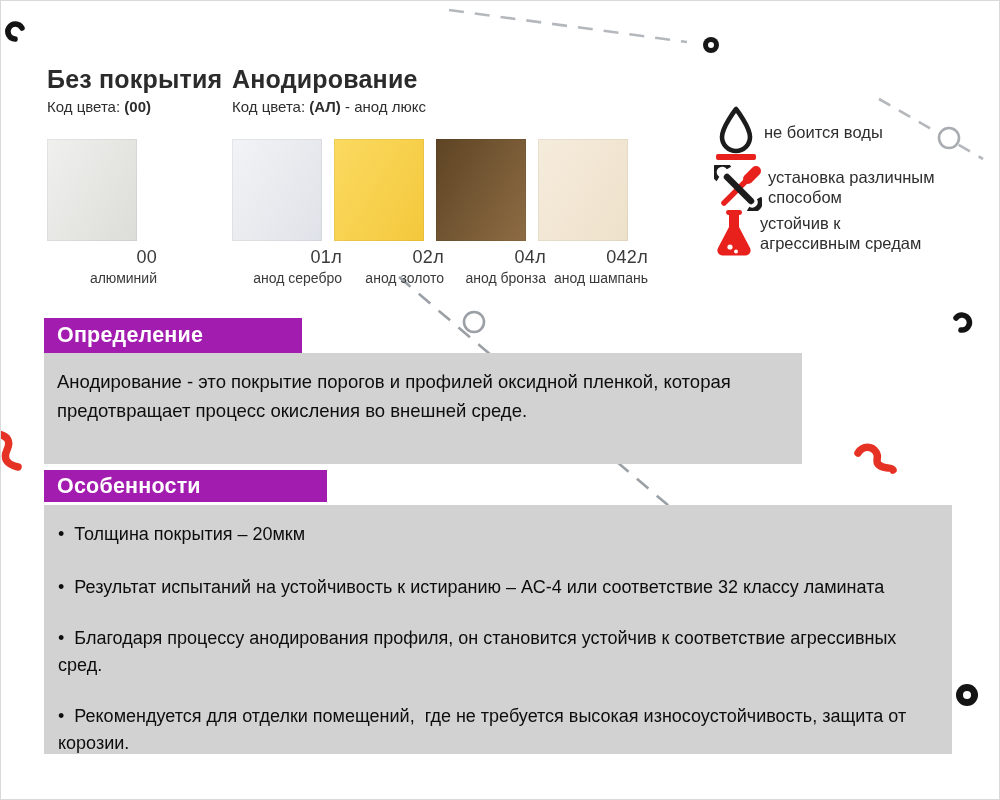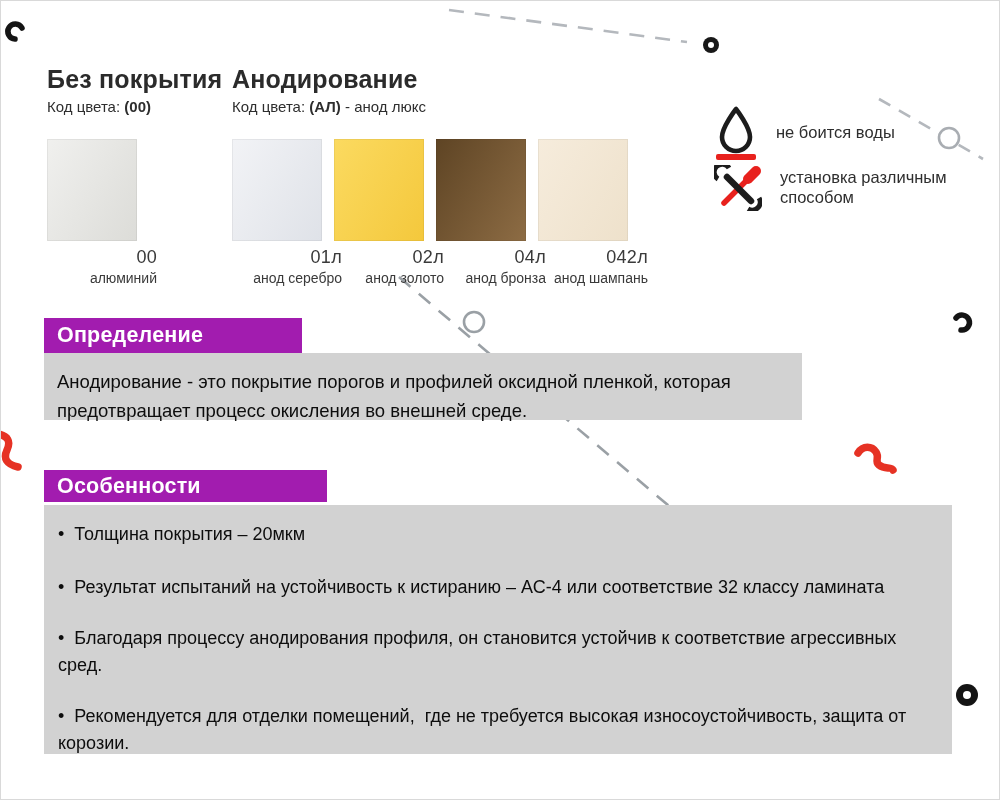--- a/index.html
+++ b/index.html
@@ -23,32 +23,32 @@
 
   
   .swatch{position:absolute;top:138px;width:90px;height:102px;box-shadow:inset 0 0 0 1px rgba(0,0,0,.05);}
   .sw0{left:33px;}  .sw1{left:218px;} .sw2{left:320px;} .sw3{left:422px;} .sw4{left:524px;}
   .sw-label{position:absolute;top:246px;width:130px;text-align:right;color:#3a3a3a;}
   .l0{left:13px;} .l1{left:198px;} .l2{left:300px;} .l3{left:402px;} .l4{left:504px;}
   .sw-code{font-size:18px;font-weight:500;letter-spacing:.3px;}
   .sw-name{font-size:14px;margin-top:2px;}
 
   
-  .benefit{position:absolute;left:700px;display:flex;align-items:center;gap:18px;}
+  .benefit{position:absolute;left:700px;display:flex;align-items:center;gap:6px;}
   .b0{top:104px;} .b1{top:164px;} .b2{top:208px;}
   .benefit .txt{font-size:16.5px;color:#2e2e2e;max-width:178px;line-height:1.2;}
   .icon-box{flex:0 0 auto;display:flex;align-items:center;justify-content:center;}
 
   
   .banner{position:absolute;background:#a21caf;color:#ffffff;font-weight:700;
           font-size:21.5px;letter-spacing:.2px;display:flex;align-items:center;padding-left:13px;box-sizing:border-box;}
   .ban-def{left:30px;top:317px;width:258px;height:35px;}
   .ban-feat{left:30px;top:469px;width:283px;height:32px;}
   .panel{position:absolute;background:#d2d2d2;box-sizing:border-box;}
-  .pan-def{left:30px;top:352px;width:758px;height:67px;padding:15px 20px 0 13px;}
+  .pan-def{left:30px;top:352px;width:758px;height:111px;padding:15px 20px 0 13px;}
   .pan-def .txt{font-size:18.5px;line-height:1.55;color:#0d0d0d;max-width:732px;}
   .pan-feat{left:30px;top:504px;width:908px;height:249px;padding:16px 18px 0 14px;}
   .bullet{font-size:18px;line-height:1.5;color:#0d0d0d;margin:0 0 26px 0;white-space:pre-wrap;}
   .bullet::before{content:"•  ";}
   .bullet.two{margin-bottom:24px;}
 </style>
 </head>
 <body>
 
 <div class="canvas">
@@ -135,20 +135,31 @@
           <line x1="42" y1="6" x2="34" y2="14" stroke="#e8211d" stroke-width="10" stroke-linecap="round"></line>
 
           <line x1="13" y1="12" x2="37" y2="36" stroke="#1c1c1c" stroke-width="6.5" stroke-linecap="round"></line>
           <path d="M15 3 a8 8 0 1 0 -11 11" fill="none" stroke="#1c1c1c" stroke-width="5"></path>
           <path d="M45 33 a8 8 0 0 1 -11 11" fill="none" stroke="#1c1c1c" stroke-width="5"></path>
         </svg>
       </span>
       <span class="txt">установка различным способом</span>
     </div>
 
+    <div class="benefit b2">
+      <span class="icon-box">
+        <svg width="40" height="50" viewBox="0 0 40 50">
+          <rect x="12" y="1" width="16" height="5" rx="2.4" fill="#e8211d"></rect>
+          <path d="M15 5 h10 v13 l11 21 a5 5 0 0 1 -4.4 7.4 H8.4 A5 5 0 0 1 4 39 L15 18 Z" fill="#e8211d"></path>
+          <circle cx="16" cy="38" r="2.6" fill="#ffffff"></circle>
+          <circle cx="22" cy="42.5" r="2" fill="#ffffff"></circle>
+        </svg>
+      </span>
+      <span class="txt">устойчив к агрессивным средам</span>
+    </div>
 
     <div class="banner ban-def">
       <span>Определение</span>
     </div>
     <div class="panel pan-def">
       <div class="txt">Анодирование - это покрытие порогов и профилей оксидной пленкой, которая предотвращает процесс окисления во внешней среде.</div>
     </div>
 
     <div class="banner ban-feat">
       <span>Особенности</span>

